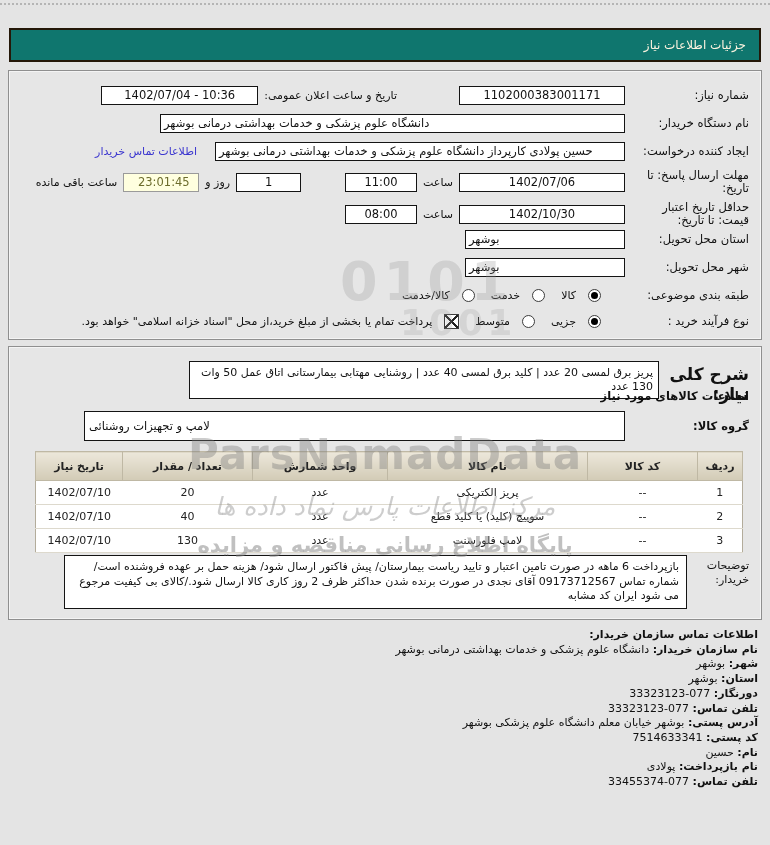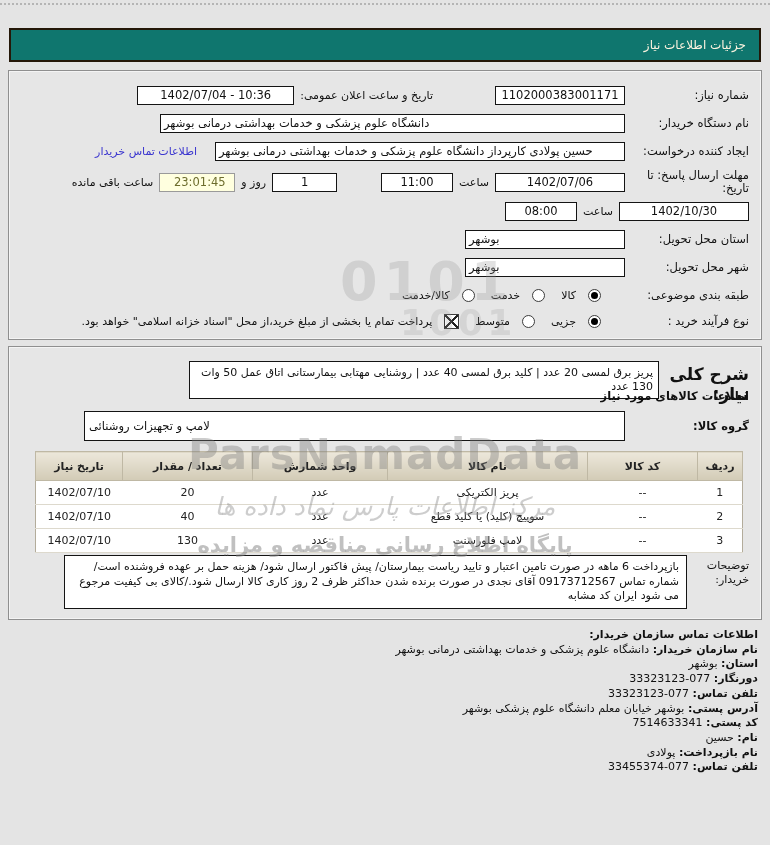--- a/index.html
+++ b/index.html
@@ -23,21 +23,21 @@
   .p2{top:346px;height:272px;}
   .frow{position:absolute;right:12px;left:10px;display:flex;align-items:center;gap:6px;min-height:20px;}
   .lbl{width:118px;flex:0 0 auto;line-height:13px;font-size:11.5px;}
   .b{font-weight:bold;}
   .ibox{
     background:#fff;border:1px solid #141414;height:19px;box-sizing:border-box;
     display:flex;align-items:center;justify-content:center;font-size:11.5px;padding:0 3px;
     flex:0 0 auto;overflow:hidden;white-space:nowrap;
   }
   .ibox.right{justify-content:flex-end;}
-  .w150{width:130px}.w157{width:157px}.w465{width:465px}.w410{width:410px}
+  .w150{width:166px}.w157{width:157px}.w465{width:465px}.w410{width:410px}
   .w72{width:72px}.w65{width:65px}.w160{width:160px}
   .cd{background:#ffffdf;border:1px solid #9a9a9a;color:#6c6c2c;width:76px;padding-left:8px;}
   .link{color:#3a35cf;cursor:pointer;margin-right:12px;white-space:nowrap;}
   .sp56{margin-right:56px}.sp38{margin-right:38px}
   .opt{display:flex;align-items:center;gap:12px;margin-right:10px;}
   .radio{width:11px;height:11px;border:1px solid #3c3c3c;border-radius:50%;background:#fff;position:relative;flex:0 0 auto;}
   .radio.sel::after{content:"";position:absolute;top:2px;left:2px;right:2px;bottom:2px;background:#000;border-radius:50%;}
   .chk{
     width:13px;height:13px;flex:0 0 auto;border:1px solid #3c3c3c;background:
       linear-gradient(45deg,transparent 44%,#222 44%,#222 56%,transparent 56%),
@@ -105,20 +105,21 @@
     <span class="ibox w150">1402/07/06</span>
     <span>ساعت</span>
     <span class="ibox w72">11:00</span>
     <span class="ibox w65 sp38">1</span>
     <span>روز و</span>
     <span class="ibox cd">23:01:45</span>
     <span>ساعت باقی مانده</span>
   </div>
 
   <div class="frow" style="top:130px">
+    <span class="lbl">حداقل تاریخ اعتبار قیمت: تا تاریخ:</span>
     <span class="ibox w150">1402/10/30</span>
     <span>ساعت</span>
     <span class="ibox w72">08:00</span>
   </div>
 
   <div class="frow" style="top:158px">
     <span class="lbl">استان محل تحویل:</span>
     <span class="ibox right w160">بوشهر</span>
   </div>
 
@@ -223,20 +224,21 @@
 
   <div class="frow notesrow">
     <span class="noteslbl">توضیحات خریدار:</span>
     <span class="notesbox">بازپرداخت 6 ماهه در صورت تامین اعتبار و تایید ریاست بیمارستان/ پیش فاکتور ارسال شود/ هزینه حمل بر عهده فروشنده است/ شماره تماس 09173712567 آقای نجدی در صورت برنده شدن حداکثر ظرف 2 روز کاری کالا ارسال شود./کالای بی کیفیت مرجوع می شود ایران کد مشابه</span>
   </div>
 </div>
 
 <div class="contact">
   <div class="b">اطلاعات تماس سازمان خریدار:</div>
   <div><b>نام سازمان خریدار:</b> <span>دانشگاه علوم پزشکی و خدمات بهداشتی درمانی بوشهر</span></div>
+  <div><b>شهر:</b> <span>بوشهر</span></div>
   <div><b>استان:</b> <span>بوشهر</span></div>
   <div><b>دورنگار:</b> <span>077-33323123</span></div>
   <div><b>تلفن تماس:</b> <span>077-33323123</span></div>
   <div><b>آدرس پستی:</b> <span>بوشهر خیابان معلم دانشگاه علوم پزشکی بوشهر</span></div>
   <div><b>کد پستی:</b> <span>7514633341</span></div>
   <div><b>نام:</b> <span>حسین</span></div>
   <div><b>نام بازپرداخت:</b> <span>پولادی</span></div>
   <div><b>تلفن تماس:</b> <span>077-33455374</span></div>
 </div>
 

